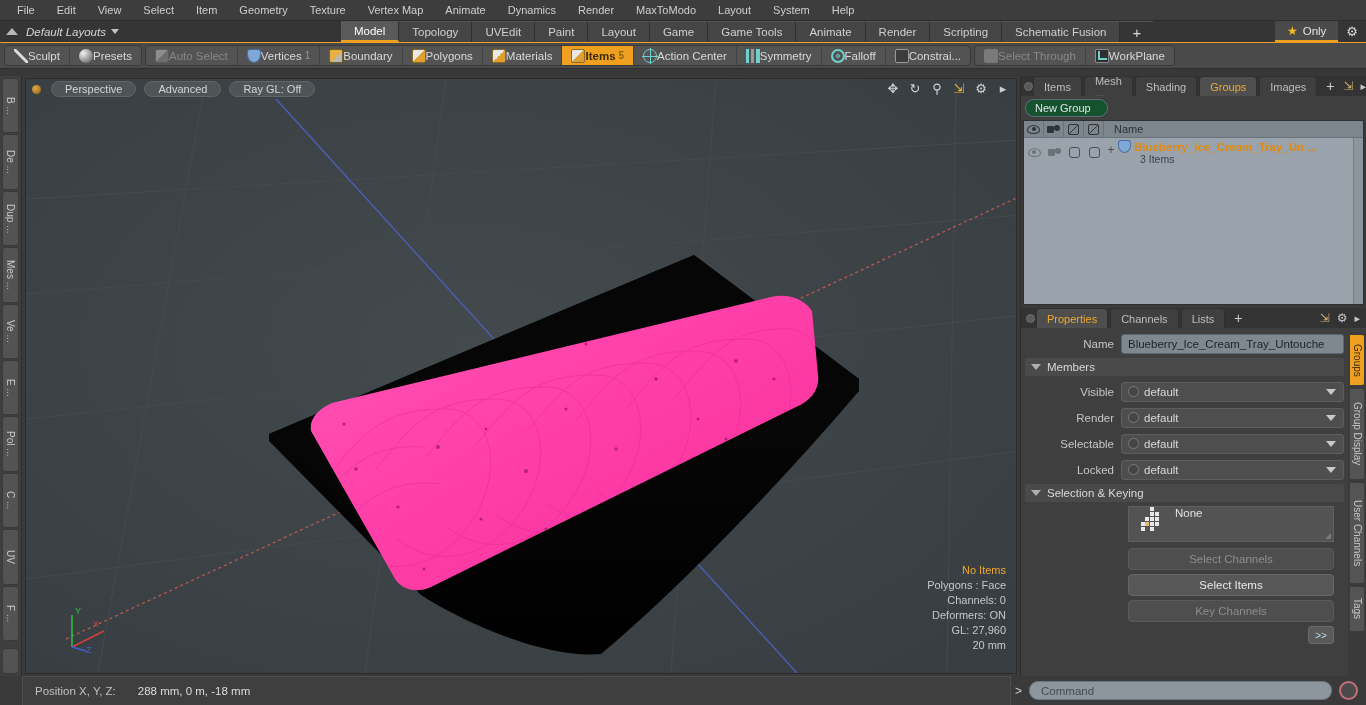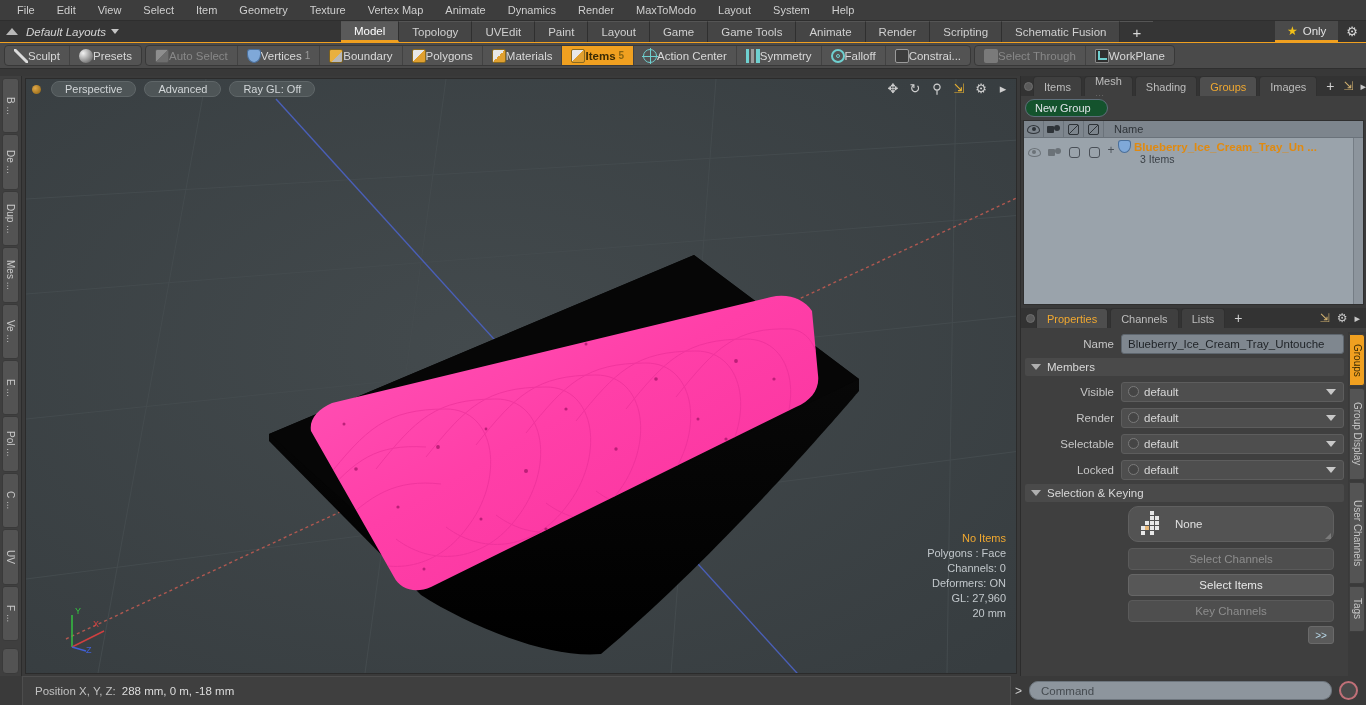--- a/index.html
+++ b/index.html
@@ -124,21 +124,21 @@
         display:flex;align-items:center;padding-left:6px;gap:8px; z-index:5;}
   .vdot{width:9px;height:9px;border-radius:50%;
         background:radial-gradient(circle at 35% 35%,#e0a848,#8a6010);margin-right:2px;}
   .vpill{ background:#4e5557; border:1px solid #5f6668; border-radius:9px;
      padding:1px 13px; font-size:11px;color:#d2d6d8; cursor:default;}
   .vp-icons{ position:absolute; right:6px; top:2px; display:flex;
      align-items:center; gap:8px; z-index:5; }
   .vicon{width:14px;height:14px;position:relative;color:#cfcfcf;font-size:13px;
      display:flex;align-items:center;justify-content:center;}
   .vicon.yel{color:#e8b030;}
-  .vp-stats{position:absolute;right:10px;bottom:52px;text-align:right;
+  .vp-stats{position:absolute;right:10px;bottom:20px;text-align:right;
      font-size:11px;line-height:15px;color:#c2c8cc;z-index:5;}
   .vp-stats .no-items{color:#f0a830;}
   .vp-axis{position:absolute;left:34px;bottom:20px;width:60px;height:50px;z-index:5;}
 
   
   .rpanel { width:346px; background:#3a3a3a; display:flex; flex-direction:column;
             border-left:1px solid #2c2c2c;}
   .ptabs { height:20px; display:flex; align-items:stretch; background:#333333;
            padding-left:3px; }
   .pdot { width:12px; display:flex;align-items:center;justify-content:center;}
@@ -206,22 +206,22 @@
     border-left:5px solid transparent;border-right:5px solid transparent;
     border-top:6px solid #c8c8c8;}
   .radio{width:11px;height:11px;border-radius:50%;border:1px solid #7a7a7a;
     background:#454545;margin-right:5px;flex:none;}
   .section { background:#4a4a4a; height:18px; display:flex; align-items:center;
     padding-left:6px; font-size:11.5px; color:#d8d8d8; margin:2px 4px 4px 4px;
     border-radius:2px;}
   .stri{width:0;height:0;border-left:5px solid transparent;border-right:5px solid transparent;
     border-top:6px solid #b0b0b0;margin-right:6px;}
   .sk-box { margin-left:107px; margin-right:14px; background:#535353;
-    border:1px solid #606060; border-radius:10px; height:36px;
-    display:flex; align-items:center; padding-left:12px; gap:12px; margin-bottom:6px;
+    border:1px solid #606060; border-radius:0; height:36px;
+    display:flex; padding-left:12px; gap:12px; margin-bottom:6px;
     position:relative;}
   .sk-box .corner{position:absolute;right:2px;bottom:2px;width:0;height:0;
     border-left:6px solid transparent;border-bottom:6px solid #7a7a7a;}
   .dotmatrix{width:22px;height:26px;position:relative;}
   .dotmatrix i{position:absolute;width:4px;height:4px;background:#e8e8e8;}
   .dotmatrix i.o{background:#e8b878;}
   .sk-label{font-size:11.5px;color:#e0e0e0;}
   .pbtn { margin-left:107px; margin-right:14px; height:22px; background:#575757;
     border:1px solid #666; border-radius:4px; display:flex; align-items:center;
     justify-content:center; font-size:11.5px; color:#e8e8e8; margin-bottom:4px; cursor:default;}
@@ -239,21 +239,21 @@
   .rvtab.f3{flex:0 0 102px;} .rvtab.f4{flex:0 0 46px;}
 
   
   .statusbar { position:absolute; left:0; bottom:0; right:0; height:29px;
      background:#3a3a3a; display:flex; align-items:center; }
   .sb-left{ flex:1; display:flex; align-items:flex-end; padding-left:22px; height:100%;}
   .sb-pos{ background:#3f3f3f; border-top:1px solid #4d4d4d; border-left:1px solid #4d4d4d;
      height:100%; flex:1; display:flex; align-items:center; padding-left:12px;
      font-size:11.5px; color:#d0d0d0;}
   .sb-pos .lbl{color:#c0c0c0;}
-  .sb-pos .val{margin-left:6px;color:#dcdcdc;}
+  .sb-pos .val{margin-left:22px;color:#dcdcdc;}
   .sb-right{ width:356px; display:flex; align-items:center; gap:7px; padding:0 8px 0 4px;
      border-left:1px solid #4d4d4d; height:100%;}
   .chev{color:#cfcfcf;font-size:12px;}
   .cmdinput{ flex:1; height:19px; background:#8d959d; border:1px solid #6d757d;
      border-radius:9px; display:flex;align-items:center;padding:0 11px;
      font-size:11.5px;color:#454b50;}
   .recdot{width:19px;height:19px;border-radius:50%;border:2px solid #c07078;
      background:#4a4a4a;flex:none;}
 </style>
 </head>

